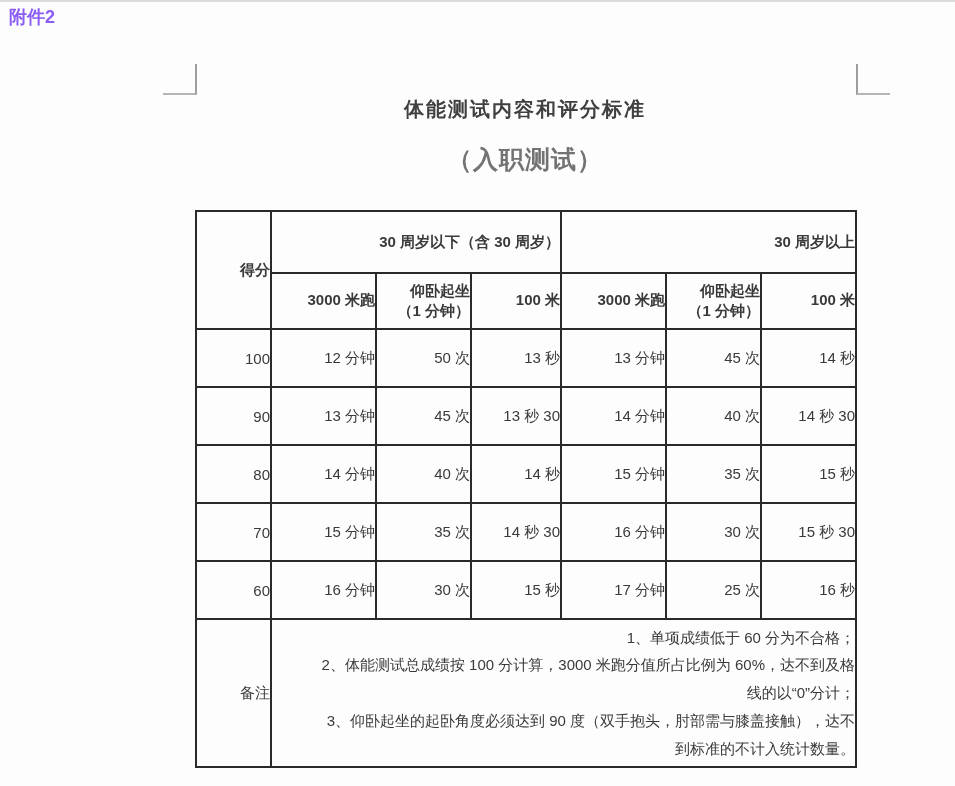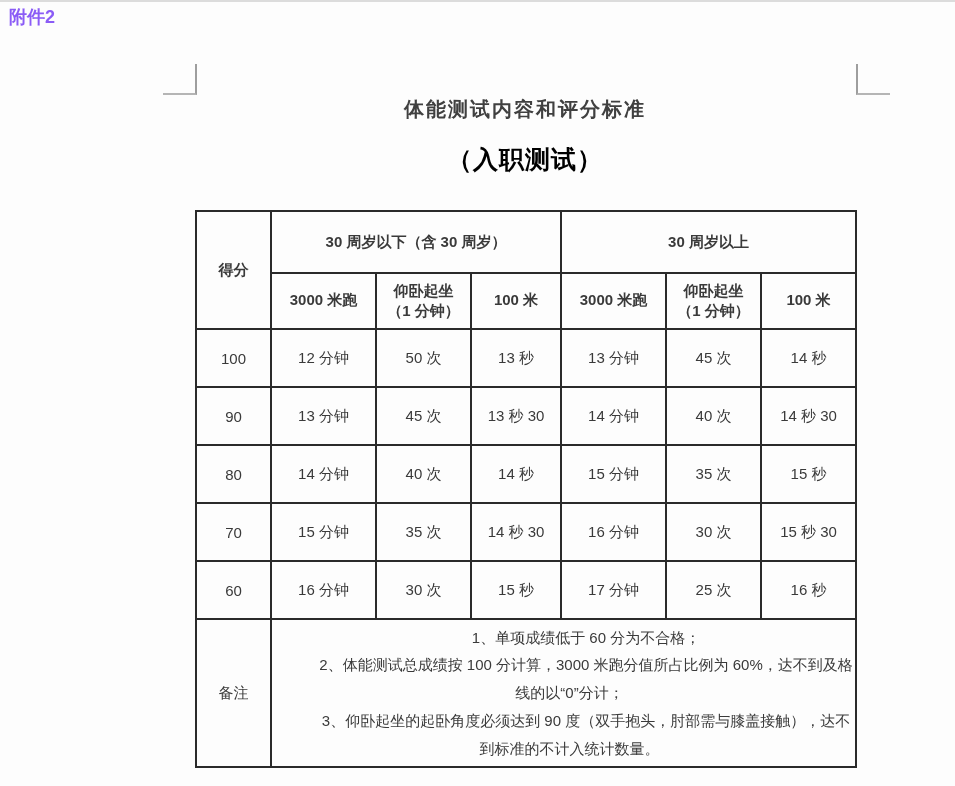--- a/index.html
+++ b/index.html
@@ -34,32 +34,32 @@
   }
   .doc-title{
     position:absolute;top:96px;left:195px;width:660px;
     text-align:center;
     font-size:20px;font-weight:bold;color:#404040;
     letter-spacing:2px;
   }
   .doc-subtitle{
     position:absolute;top:143px;left:195px;width:660px;
     text-align:center;
-    font-size:25px;font-weight:bold;color:#000000;
+    font-size:25px;font-weight:bold;color:#737373;
     letter-spacing:1px;
   }
   table.score-table{
     position:absolute;top:210px;left:195px;
     width:660px;
     border-collapse:collapse;
     table-layout:fixed;
   }
   table.score-table td{
     border:2px solid #2a2a2a;
-    text-align:center;
+    text-align:right;
     vertical-align:middle;
     font-size:15px;
     color:#3a3a3a;
     padding:0;
   }
   tr.r-h1{height:62px;}
   tr.r-h2{height:56px;}
   tr.r-data{height:58px;}
   tr.r-notes{height:148px;}
   .hdr{font-weight:bold;color:#333;}

